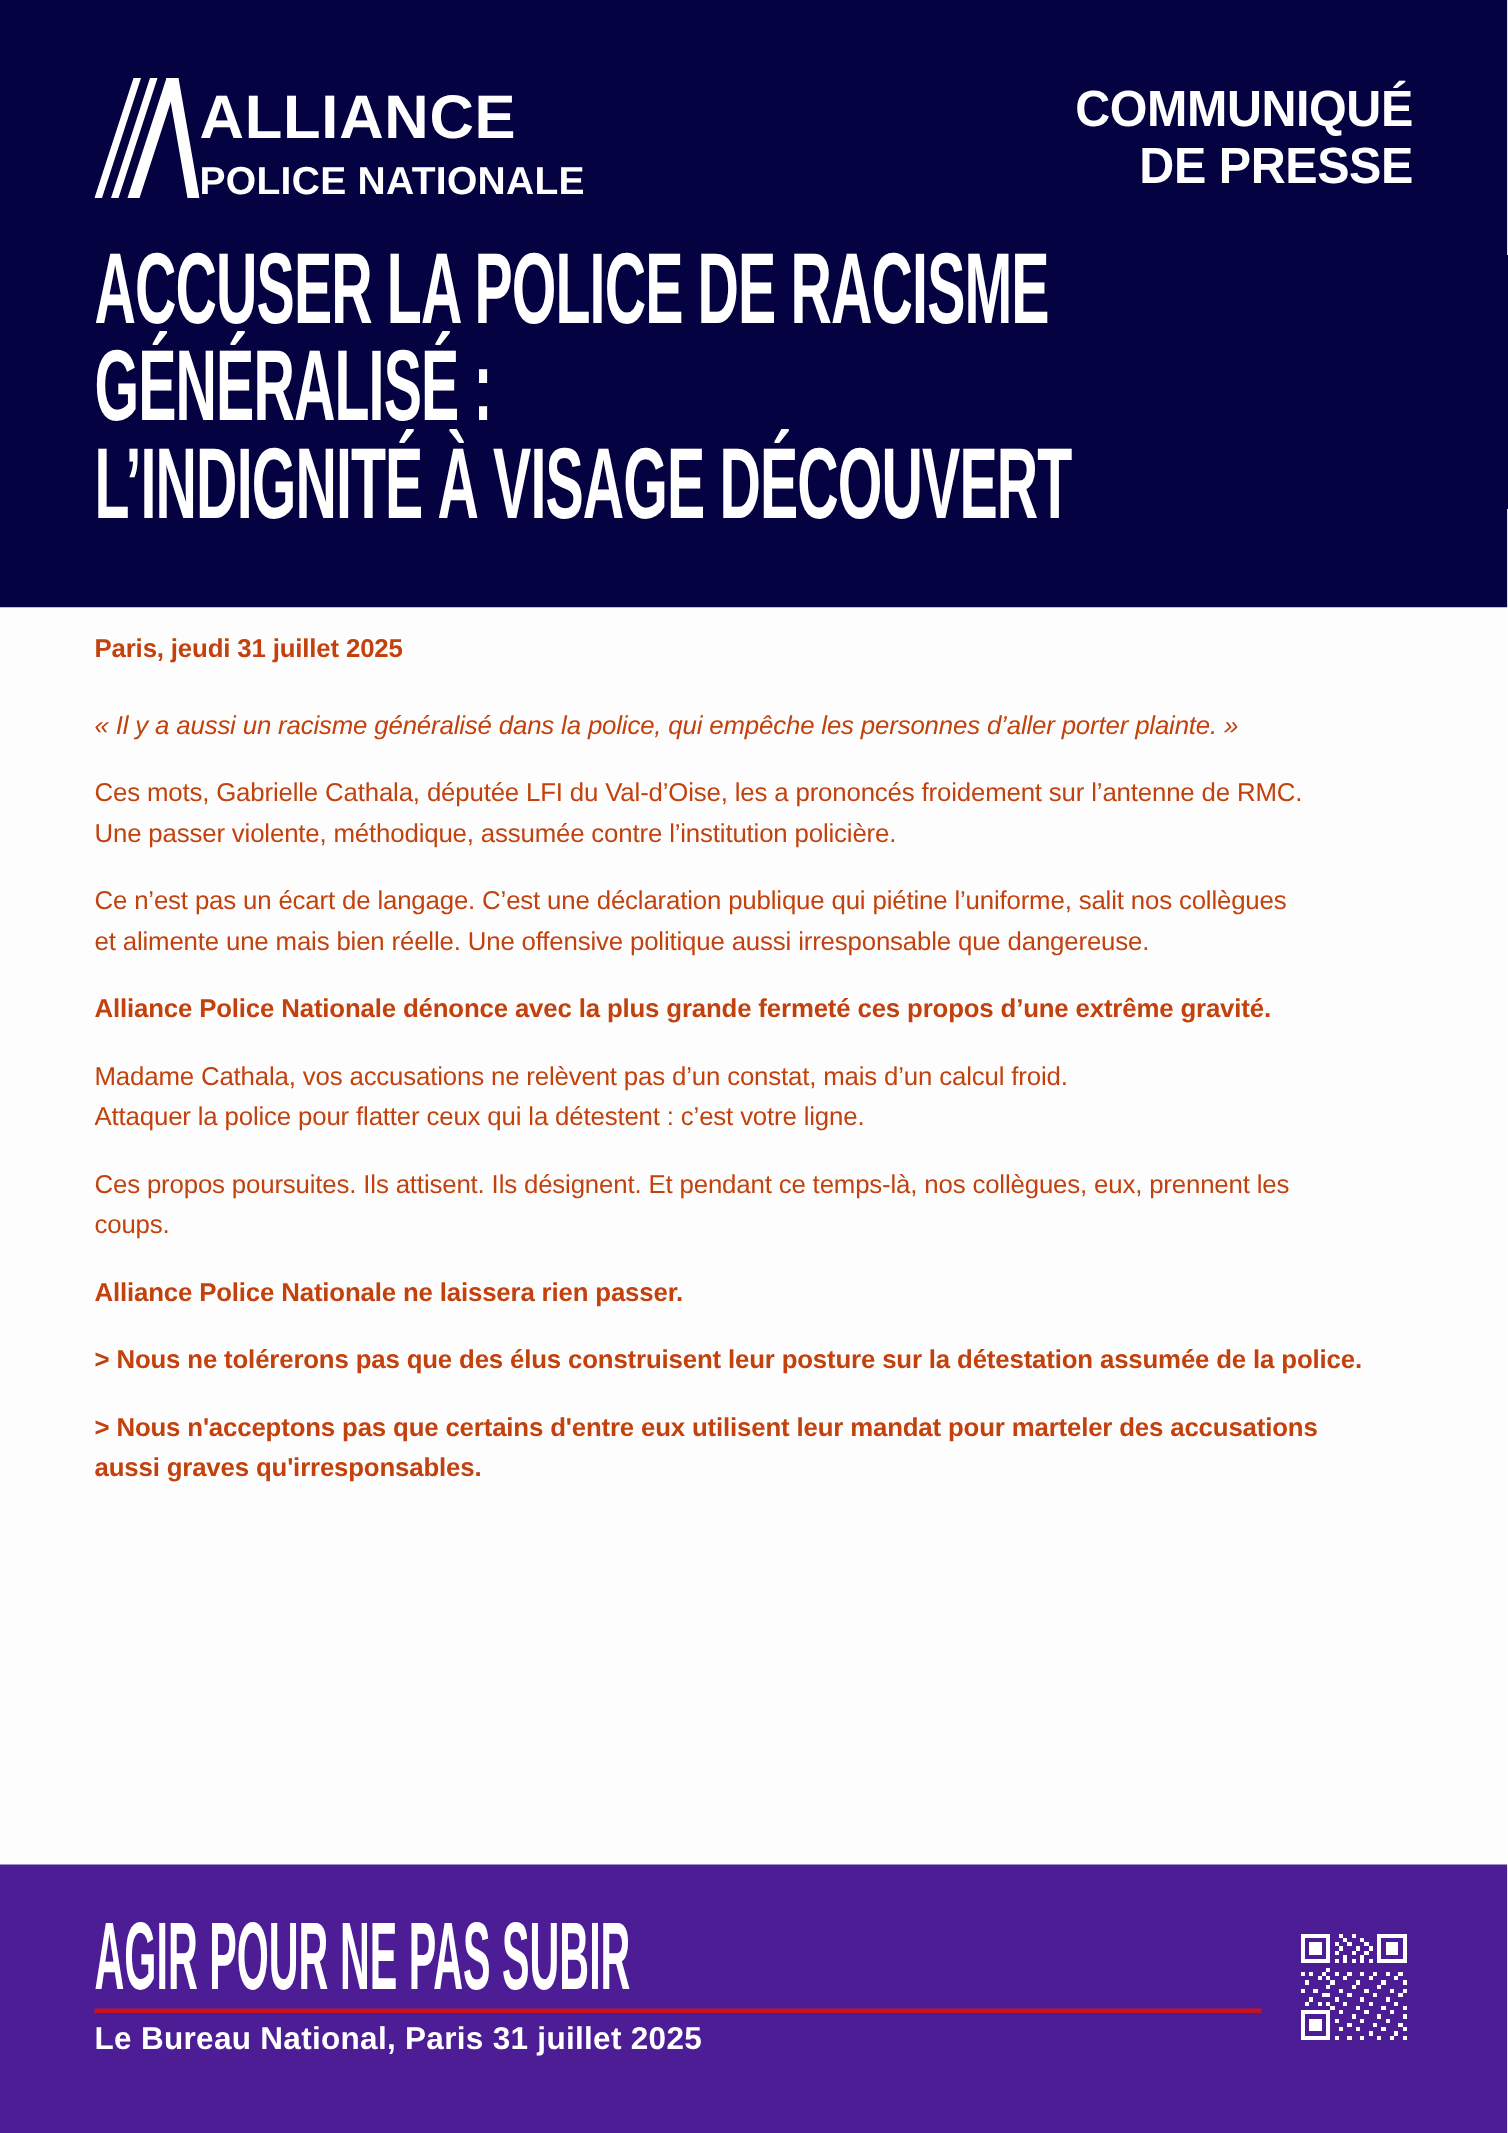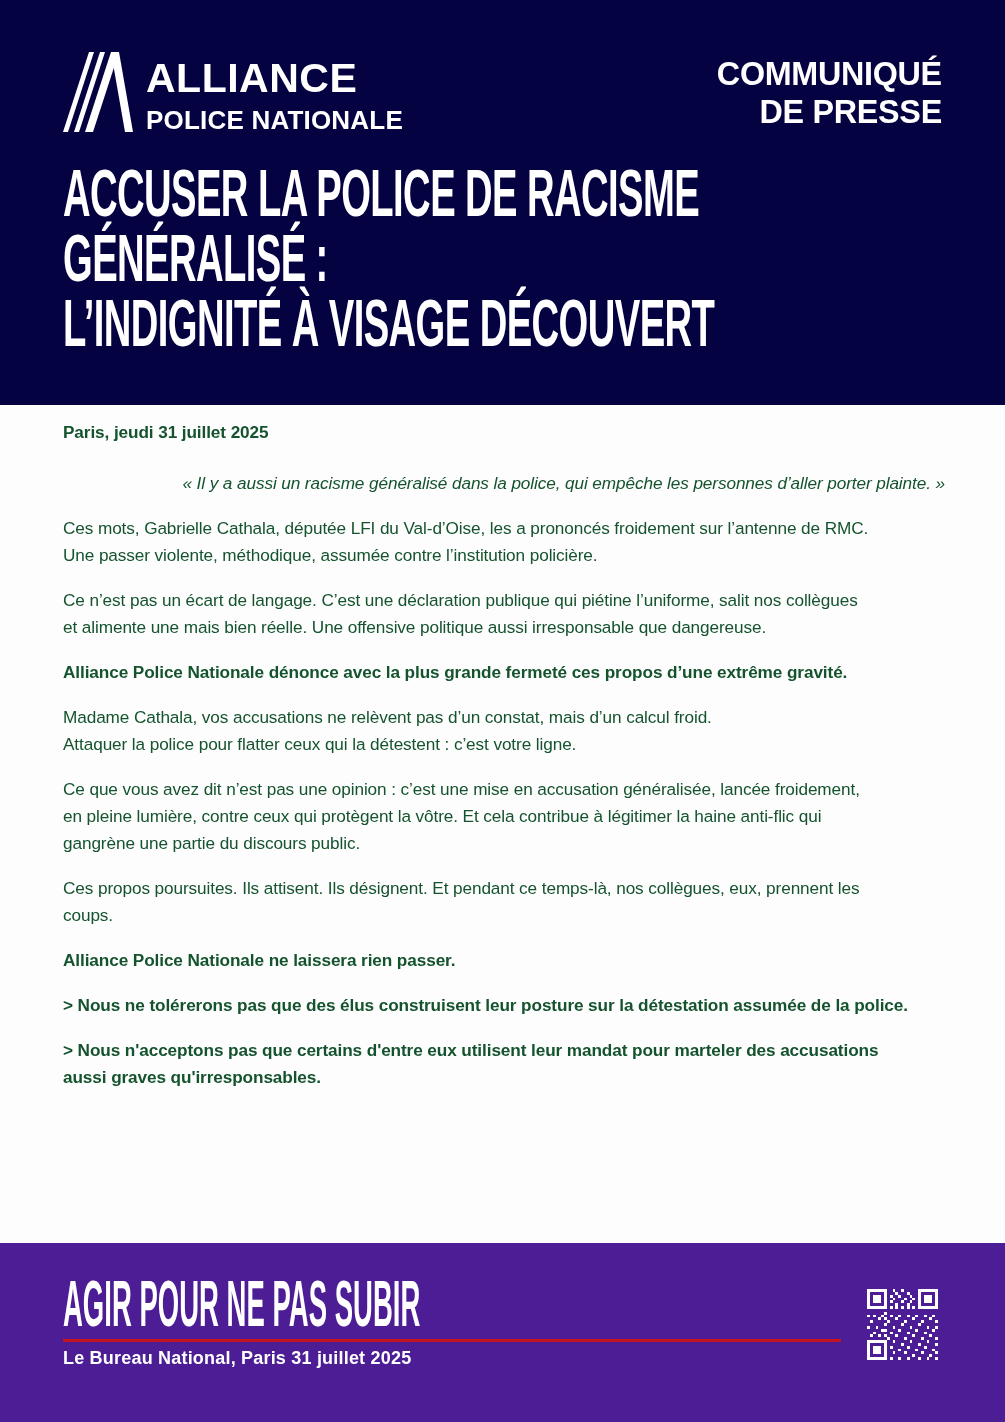--- a/index.html
+++ b/index.html
@@ -3,39 +3,39 @@
 <meta charset="utf-8">
 <style>
   html,body{margin:0;padding:0;background:#ffffff;}
   .page{
     position:relative;width:1005px;height:1422px;overflow:hidden;
     font-family:"Liberation Sans",sans-serif;background:#fdfdfd;
   }
   
   .header{position:absolute;top:0;left:0;width:100%;height:405px;background:#050241;}
   .logo-row{position:absolute;top:52px;left:63px;right:63px;display:flex;justify-content:space-between;align-items:flex-start;}
-  .logo{display:flex;align-items:flex-start;gap:13px;}
+  .logo{display:flex;align-items:flex-start;}
   .logo-icon svg{display:block;}
   .logo-name{color:#fff;font-weight:bold;line-height:1;margin-top:6px;}
   .logo-line1{font-size:41px;letter-spacing:.5px;}
   .logo-line2{font-size:26px;margin-top:8px;letter-spacing:.2px;}
   .press{text-align:right;color:#fff;font-weight:800;font-size:34px;line-height:38px;letter-spacing:-.3px;transform:scaleX(.95);transform-origin:100% 0;margin-top:2px;}
   .headline{position:absolute;left:63px;top:160px;}
   .headline-line{color:#fff;font-weight:800;font-size:67px;line-height:65px;letter-spacing:-1px;white-space:nowrap;transform:scaleX(.57);transform-origin:0 50%;}
   
-  .bodytext{position:absolute;top:405px;left:0;right:0;height:626px;background:#fdfdfd;padding:14px 60px 0 63px;box-sizing:border-box;color:#14532d;}
+  .bodytext{position:absolute;top:405px;left:0;right:0;height:626px;background:#fdfdfd;padding:14px 60px 0 63px;box-sizing:border-box;color:#c2410c;}
   .bodytext p{margin:0 0 18px;font-size:17.2px;line-height:27px;letter-spacing:-.1px;white-space:pre;}
   .dateline{font-weight:bold;margin-bottom:24px !important;}
-  .quote{font-style:italic;text-align:right;}
+  .quote{font-style:italic;}
   .b{font-weight:bold;}
   
   .footer{position:absolute;left:0;bottom:0;width:100%;height:179px;background:#4c1d95;}
   .slogan{position:absolute;left:63px;top:30px;color:#fff;font-weight:800;font-size:64px;line-height:62px;white-space:nowrap;transform:scaleX(.43);transform-origin:0 0;}
   .footer-line{position:absolute;left:63px;top:96px;width:778px;height:3px;background:#c41420;}
-  .signature{position:absolute;left:63px;top:105px;color:#fff;font-weight:bold;font-size:18px;letter-spacing:.2px;}
+  .signature{position:absolute;left:63px;top:105px;color:#fff;font-weight:bold;font-size:21px;letter-spacing:.2px;}
   .qr{position:absolute;right:67px;top:46px;width:71px;height:71px;}
 </style>
 </head>
 <body>
 
 <div class="page">
 
   <div class="header">
     <div class="logo-row">
       <div class="logo">
@@ -67,23 +67,20 @@
   <div class="bodytext">
     <p class="dateline">Paris, jeudi 31 juillet 2025</p>
     <p class="quote">« Il y a aussi un racisme généralisé dans la police, qui empêche les personnes d’aller porter plainte. »</p>
     <p>Ces mots, Gabrielle Cathala, députée LFI du Val-d’Oise, les a prononcés froidement sur l’antenne de RMC.
 Une passer violente, méthodique, assumée contre l’institution policière.</p>
     <p>Ce n’est pas un écart de langage. C’est une déclaration publique qui piétine l’uniforme, salit nos collègues
 et alimente une mais bien réelle. Une offensive politique aussi irresponsable que dangereuse.</p>
     <p class="b">Alliance Police Nationale dénonce avec la plus grande fermeté ces propos d’une extrême gravité.</p>
     <p>Madame Cathala, vos accusations ne relèvent pas d’un constat, mais d’un calcul froid.
 Attaquer la police pour flatter ceux qui la détestent : c’est votre ligne.</p>
-    <p>Ce que vous avez dit n’est pas une opinion : c’est une mise en accusation généralisée, lancée froidement,
-en pleine lumière, contre ceux qui protègent la vôtre. Et cela contribue à légitimer la haine anti-flic qui
-gangrène une partie du discours public.</p>
     <p>Ces propos poursuites. Ils attisent. Ils désignent. Et pendant ce temps-là, nos collègues, eux, prennent les
 coups.</p>
     <p class="b">Alliance Police Nationale ne laissera rien passer.</p>
     <p class="b">&gt; Nous ne tolérerons pas que des élus construisent leur posture sur la détestation assumée de la police.</p>
     <p class="b">&gt; Nous n'acceptons pas que certains d'entre eux utilisent leur mandat pour marteler des accusations
 aussi graves qu'irresponsables.</p>
   </div>
 
   <div class="footer">
     <div class="slogan">AGIR POUR NE PAS SUBIR</div>

